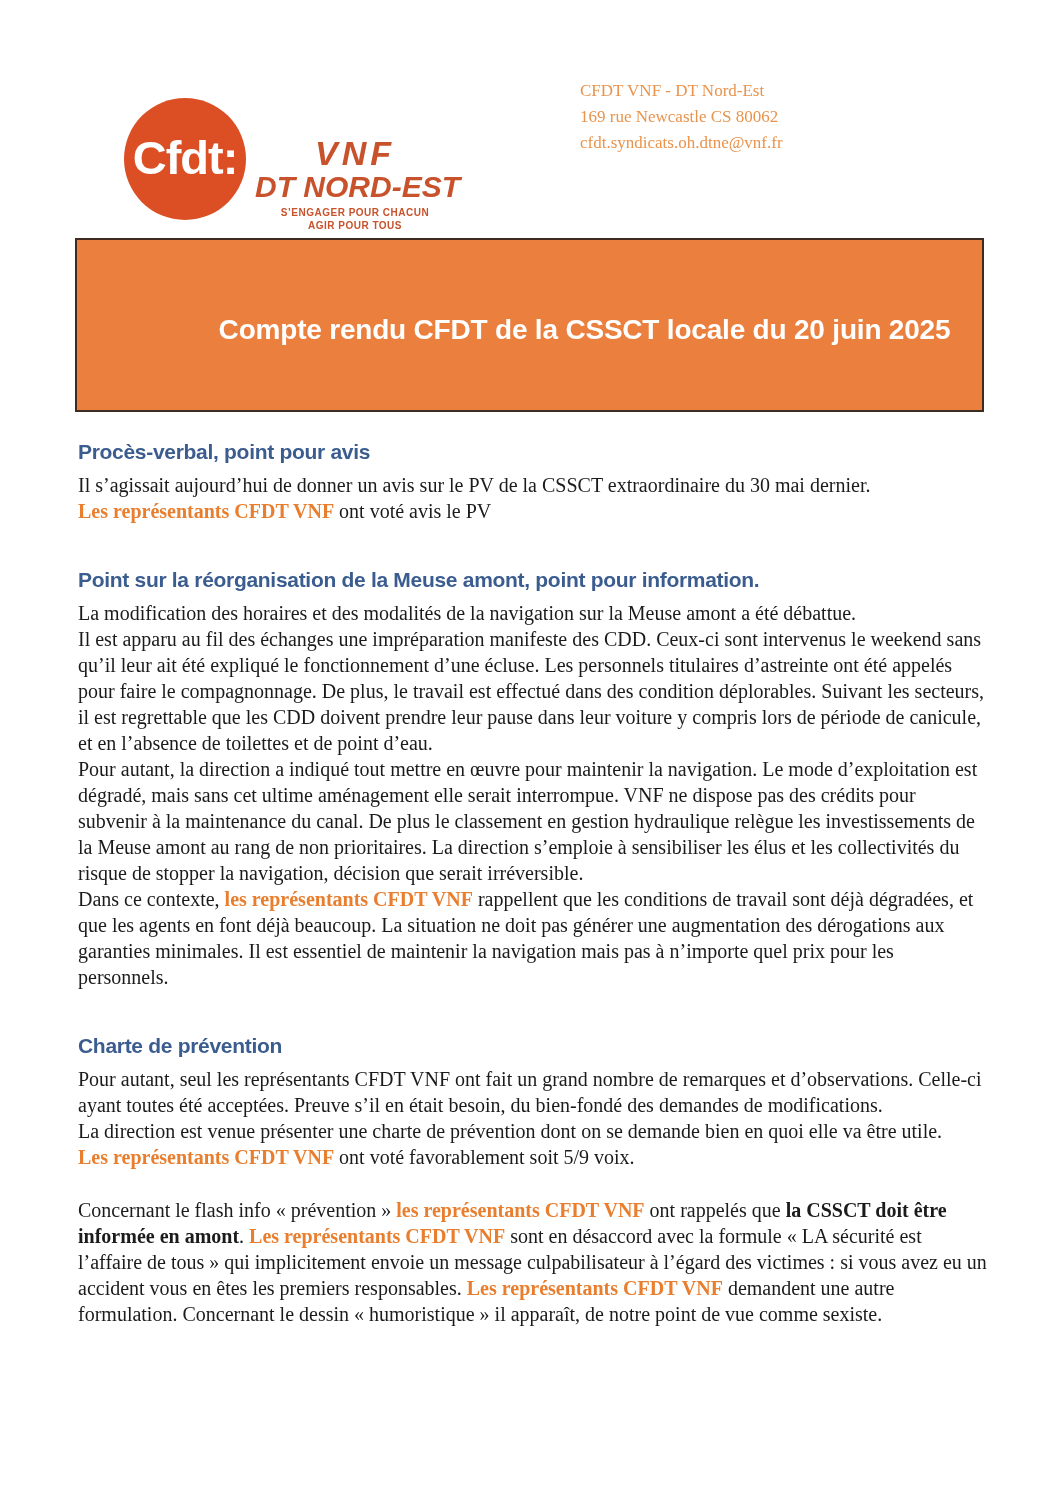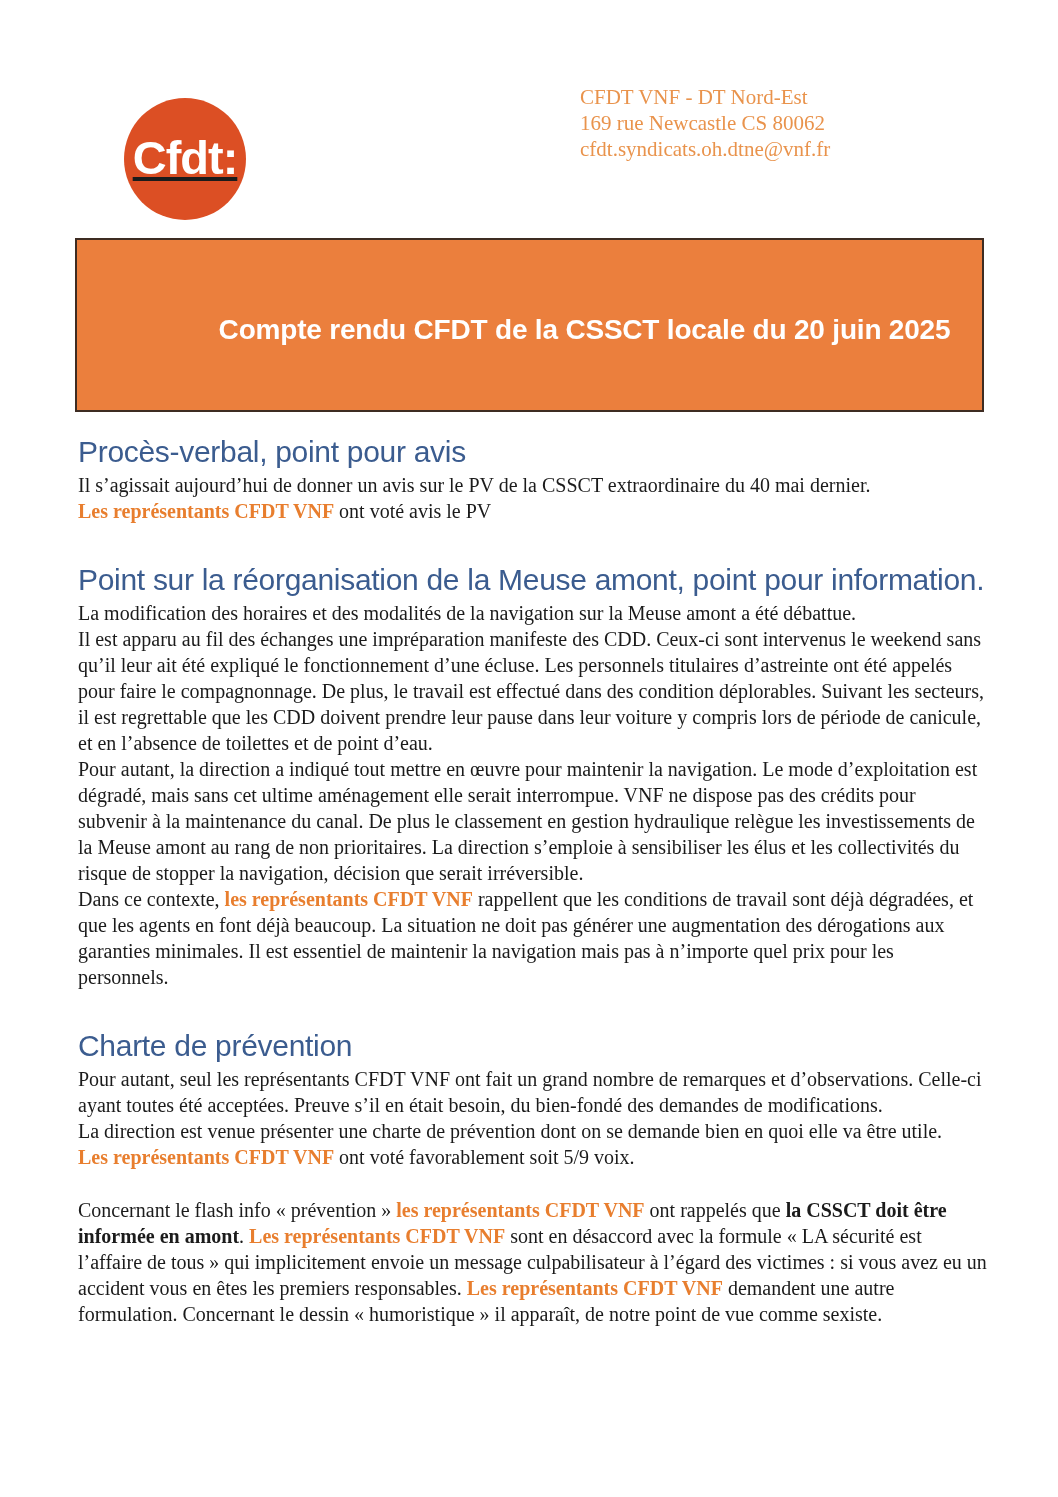--- a/index.html
+++ b/index.html
@@ -22,40 +22,40 @@
     color:var(--body-black);
     overflow:hidden;
   }
 
   
   .header{position:relative;height:238px;}
   .logo-cfdt{
     position:absolute;left:124px;top:98px;
     width:122px;height:122px;border-radius:50%;
     background:var(--logo-orange);
-    display:flex;align-items:center;justify-content:center;text-decoration:underline;
+    display:flex;align-items:center;justify-content:center;
   }
   .logo-cfdt span{
     font-family:"Liberation Sans", sans-serif;
     font-weight:bold;color:#ffffff;font-size:47px;letter-spacing:-1px;
     padding-bottom:4px;
   }
   .logo-vnf{
     position:absolute;left:255px;top:136px;width:200px;
     text-align:center;color:var(--vnf-orange);
     font-family:"Liberation Sans", sans-serif;
   }
   .vnf-line1{font-size:34px;font-weight:bold;font-style:italic;letter-spacing:4px;line-height:34px;}
   .vnf-line2{font-size:30px;font-weight:bold;font-style:italic;letter-spacing:0px;line-height:34px;white-space:nowrap;}
   .vnf-tag{font-size:10px;font-weight:bold;line-height:13px;margin-top:2px;letter-spacing:0.5px;}
   .vnf-tag + .vnf-tag{margin-top:0;}
   .contact{
-    position:absolute;left:580px;top:84px;
+    position:absolute;left:580px;top:78px;
     color:var(--contact-orange);
-    font-size:21px;line-height:26px;
+    font-size:17px;line-height:26px;
   }
   .contact .email{cursor:pointer;}
 
   
   .banner{
     margin-left:75px;
     width:909px;height:174px;
     background:var(--banner-orange);
     border:2px solid #3e2c22;
     display:flex;align-items:center;
@@ -67,57 +67,63 @@
     font-weight:bold;font-size:28px;color:#ffffff;
     letter-spacing:-0.2px;
   }
 
   
   .sections{margin:24px 70px 0 78px;width:910px;}
   .doc-section{margin-bottom:40px;}
   .doc-section:nth-child(3){margin-top:24px;}
   .section-heading{
     font-family:"Liberation Sans", sans-serif;
-    font-weight:400;
+    font-weight:700;
     color:var(--heading-blue);
-    font-size:30px;letter-spacing:-0.3px;
+    font-size:21px;letter-spacing:-0.3px;
     margin:0 0 4px 0;line-height:32px;
   }
   .body-block{
     font-size:20px;line-height:26px;color:var(--body-black);
     margin:0;
   }
   .body-block.space-before{margin-top:27px;}
   .run-orange{color:var(--accent-orange);font-weight:bold;}
   .run-bold{font-weight:bold;}
 </style>
 </head>
 <body>
 
 <div class="page">
 
   <header class="header">
     <div class="logo-cfdt">
       <span>Cfdt:</span>
     </div>
+    <div class="logo-vnf">
+      <div class="vnf-line1">VNF</div>
+      <div class="vnf-line2">DT NORD-EST</div>
+      <div class="vnf-tag">S’ENGAGER POUR CHACUN</div>
+      <div class="vnf-tag">AGIR POUR TOUS</div>
+    </div>
     <div class="contact">
       <div>CFDT VNF - DT Nord-Est</div>
       <div>169 rue Newcastle CS 80062</div>
       <div class="email">cfdt.syndicats.oh.dtne@vnf.fr</div>
     </div>
   </header>
 
   <div class="banner">
     <h1 class="banner-title">Compte rendu CFDT de la CSSCT locale du 20 juin 2025</h1>
   </div>
 
   <main class="sections">
       <section class="doc-section">
         <h2 class="section-heading">Procès-verbal, point pour avis</h2>
-        <p class="body-block"><span class="run">Il s’agissait aujourd’hui de donner un avis sur le PV de la CSSCT extraordinaire du 40 mai dernier.</span></p>
+        <p class="body-block"><span class="run">Il s’agissait aujourd’hui de donner un avis sur le PV de la CSSCT extraordinaire du 30 mai dernier.</span></p>
         <p class="body-block"><span class="run-orange">Les représentants CFDT VNF</span><span class="run"> ont voté avis le PV</span></p>
       </section>
       <section class="doc-section">
         <h2 class="section-heading">Point sur la réorganisation de la Meuse amont, point pour information.</h2>
         <p class="body-block"><span class="run">La modification des horaires et des modalités de la navigation sur la Meuse amont a été débattue.</span></p>
         <p class="body-block"><span class="run">Il est apparu au fil des échanges une impréparation manifeste des CDD. Ceux-ci sont intervenus le weekend sans qu’il leur ait été expliqué le fonctionnement d’une écluse. Les personnels titulaires d’astreinte ont été appelés pour faire le compagnonnage. De plus, le travail est effectué dans des condition déplorables. Suivant les secteurs, il est regrettable que les CDD doivent prendre leur pause dans leur voiture y compris lors de période de canicule, et en l’absence de toilettes et de point d’eau.</span></p>
         <p class="body-block"><span class="run">Pour autant, la direction a indiqué tout mettre en œuvre pour maintenir la navigation. Le mode d’exploitation est dégradé, mais sans cet ultime aménagement elle serait interrompue. VNF ne dispose pas des crédits pour subvenir à la maintenance du canal. De plus le classement en gestion hydraulique relègue les investissements de la Meuse amont au rang de non prioritaires. La direction s’emploie à sensibiliser les élus et les collectivités du risque de stopper la navigation, décision que serait irréversible.</span></p>
         <p class="body-block"><span class="run">Dans ce contexte, </span><span class="run-orange">les représentants CFDT VNF</span><span class="run"> rappellent que les conditions de travail sont déjà dégradées, et que les agents en font déjà beaucoup. La situation ne doit pas générer une augmentation des dérogations aux garanties minimales. Il est essentiel de maintenir la navigation mais pas à n’importe quel prix pour les personnels.</span></p>
       </section>
       <section class="doc-section">

